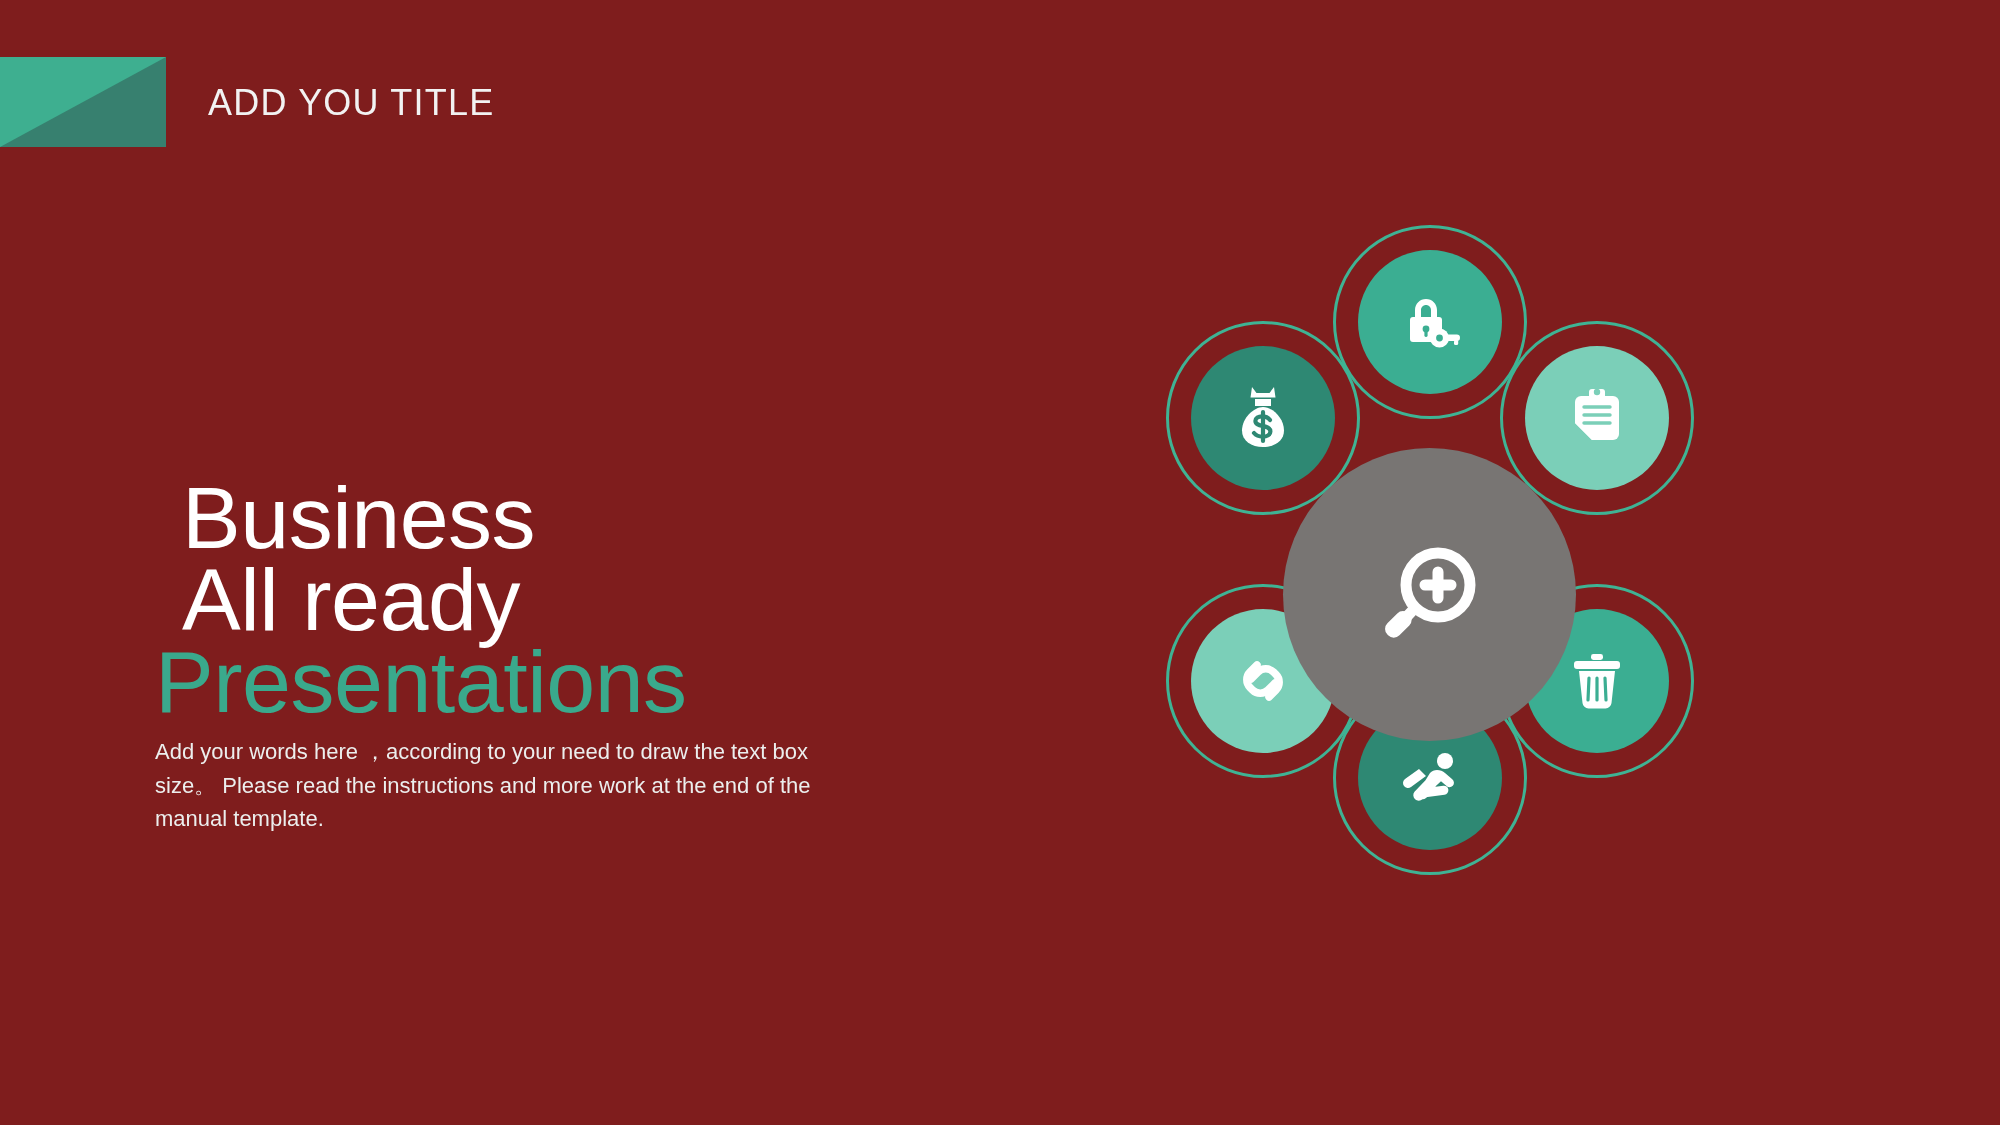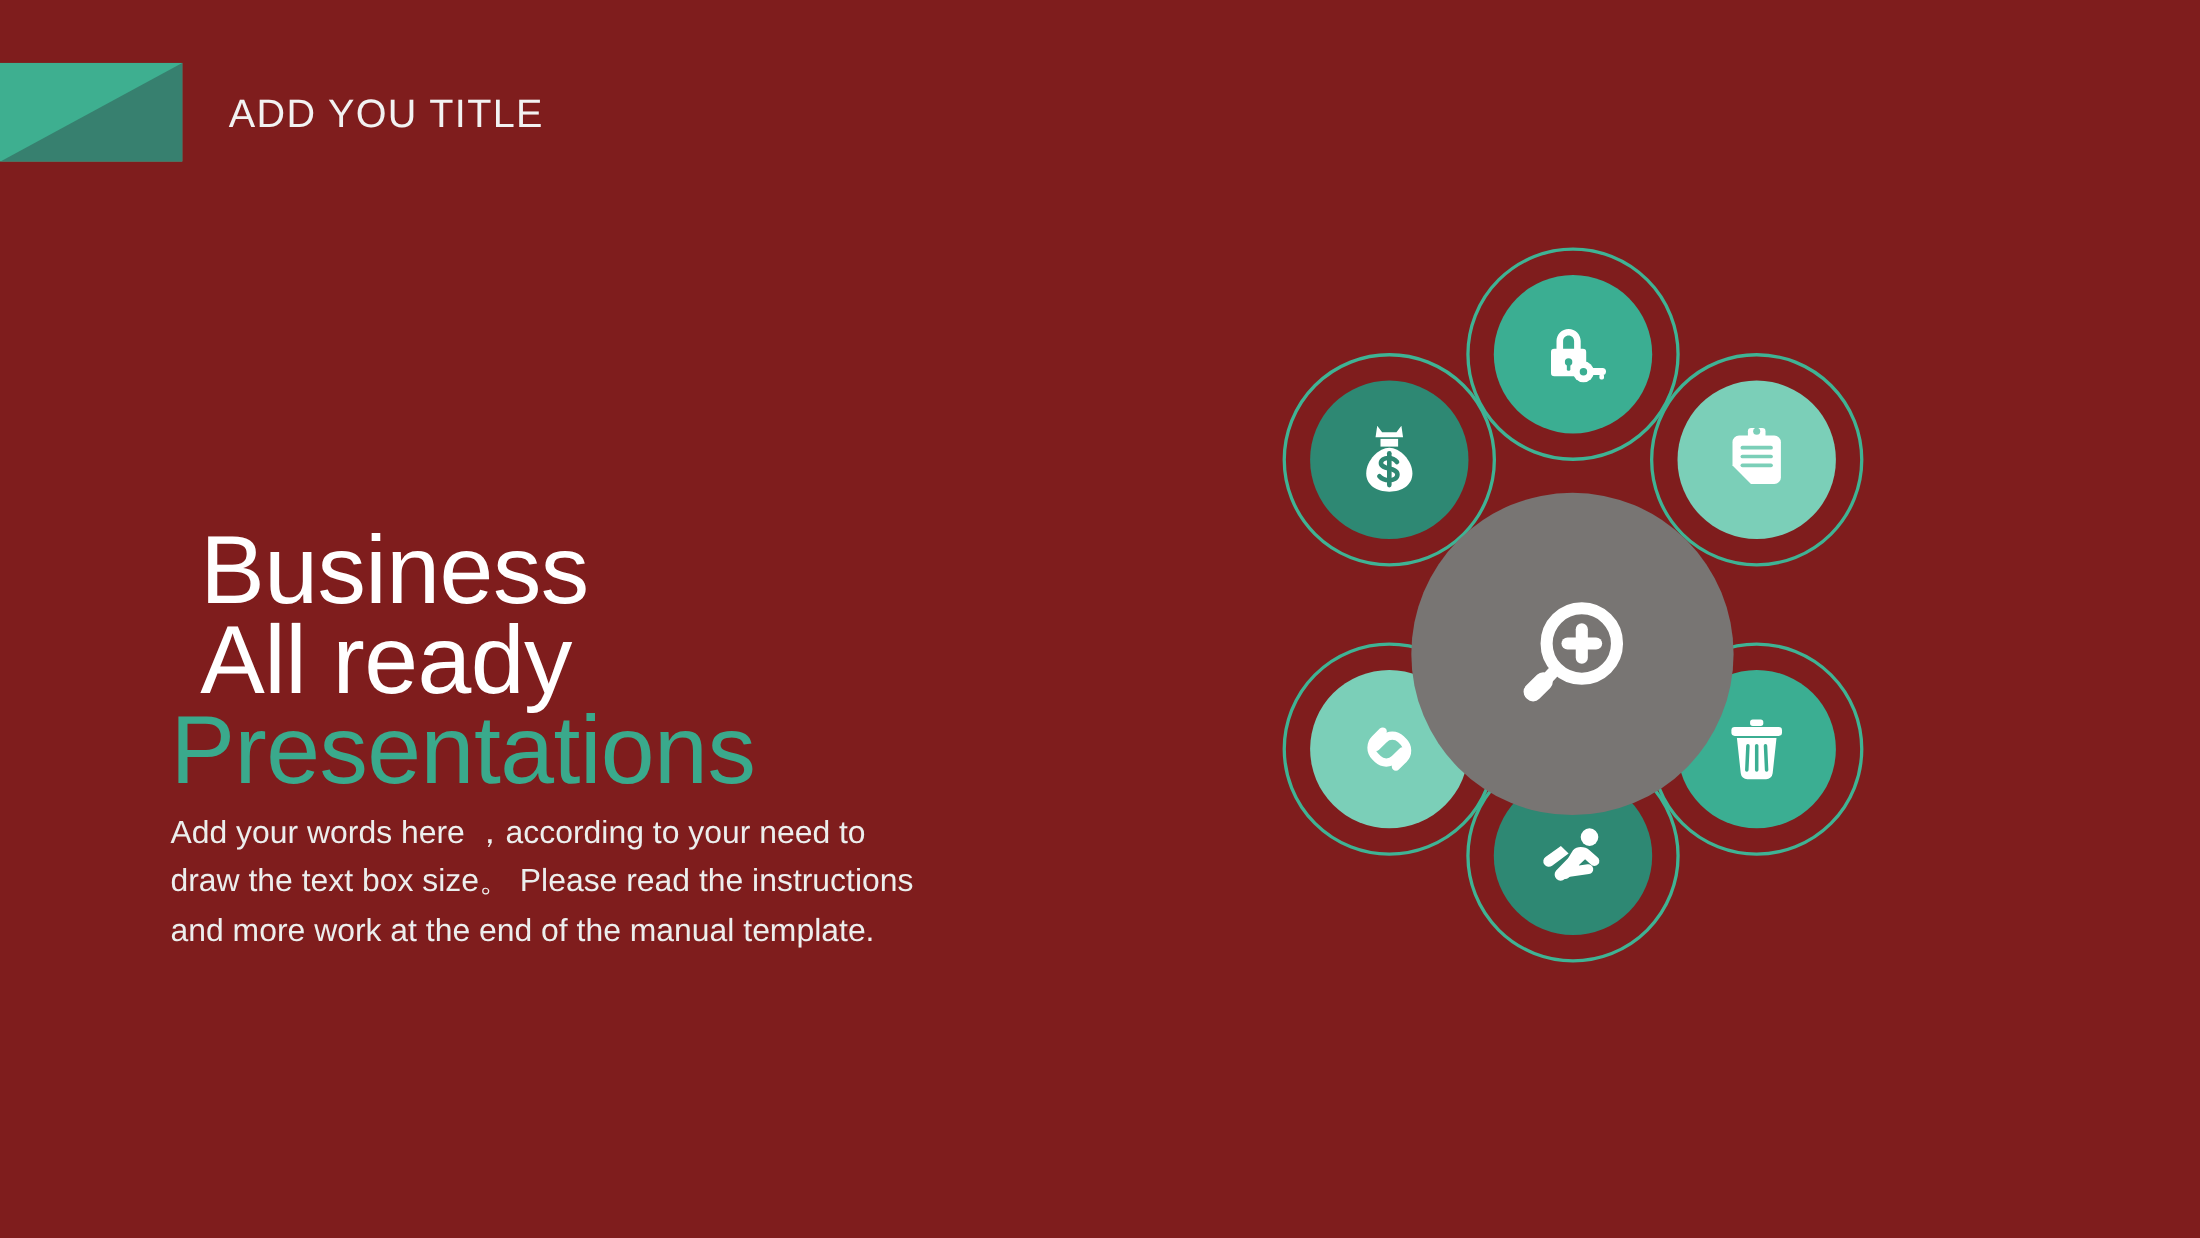--- a/index.html
+++ b/index.html
@@ -62,21 +62,21 @@
     white-space: nowrap;
   }
   .hl-white { color: #ffffff; margin-left: 27px; }
   .hl-teal  { color: #3aa98c; }
 
   .body-copy {
     position: absolute;
     left: 155px;
     top: 735px;
     width: 700px;
-    font-size: 29px;
+    font-size: 22px;
     line-height: 1.53;
     color: #eceeed;
     font-weight: 400;
   }
 
   
   .cluster {
     position: absolute;
     left: 1080px;
     top: 225px;

